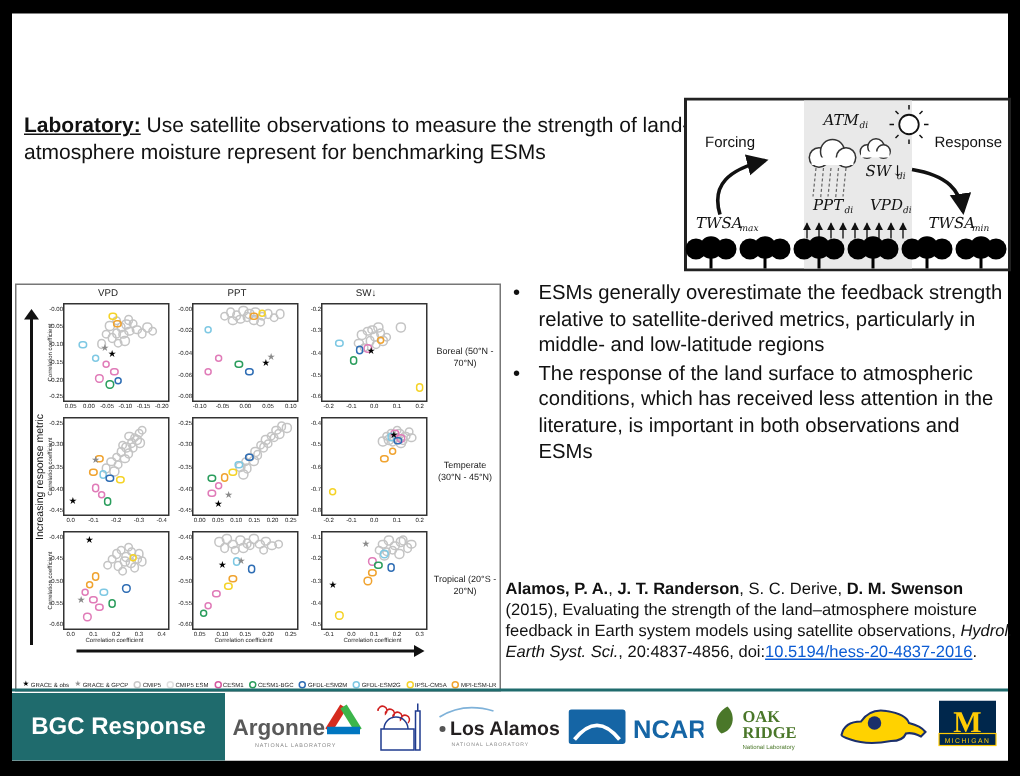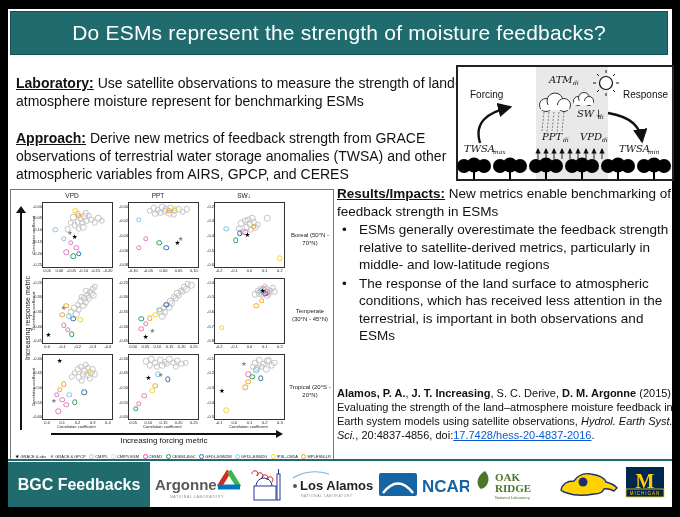--- a/index.html
+++ b/index.html
@@ -77,27 +77,23 @@
   .footer-badge{width:142px;height:100%;background:#1f6b6d;color:#fff;display:flex;align-items:center;
                 justify-content:center;font-weight:bold;font-size:16px;}
   .logo-strip{flex:1;display:flex;align-items:center;justify-content:space-evenly;}
   .logo{display:block;}
 </style>
 </head>
 <body>
 
 <div id="slide">
 
-  <div class="titlebar">
-    <span>Do ESMs represent the strength of moisture feedbacks?</span>
-  </div>
 
   <p class="para" id="objective"><span class="hlabel">Laboratory:</span><span> Use satellite observations to measure the strength of land-atmosphere moisture represent for benchmarking ESMs</span></p>
 
-  <p class="para" id="approach"><span class="hlabel">Approach:</span><span> Derive new metrics of feedback strength from GRACE observations of terrestrial water storage anomalies (TWSA) and other atmospheric variables from AIRS, GPCP, and CERES</span></p>
 
   <svg id="diagram" viewBox="0 0 218 116">
     <defs>
       <marker id="ah" markerWidth="7" markerHeight="7" refX="5" refY="3" orient="auto">
         <path d="M0,0 L6,3 L0,6 Z" fill="#111"></path>
       </marker>
     </defs>
     <rect x="1" y="1" width="216" height="114" fill="#fff" stroke="#222" stroke-width="2"></rect>
     <rect x="80" y="2" width="72" height="112" fill="#e9e9e9"></rect>
 
@@ -570,21 +566,20 @@
       </div>
     <div class="row-labels">
         <div class="row-l">Boreal (50°N - 70°N)</div>
         <div class="row-l">Temperate (30°N - 45°N)</div>
         <div class="row-l">Tropical (20°S - 20°N)</div>
       </div>
     <div class="haxis">
       <div class="hline">
           <div class="hhead"></div>
         </div>
-      <div class="hlabel2">Increasing forcing metric</div>
     </div>
     <div class="legend">
         <span class="lg-item">
           <span class="lg-star" style="color: rgb(0, 0, 0);">★</span>
           <span>GRACE &amp; obs</span>
         </span>
         <span class="lg-item">
           <span class="lg-star" style="color: rgb(144, 144, 144);">★</span>
           <span>GRACE &amp; GPCP</span>
         </span>
@@ -617,37 +612,36 @@
           <span>IPSL-CM5A</span>
         </span>
         <span class="lg-item">
           <span class="lg-dot" style="border-color: rgb(240, 163, 47);"></span>
           <span>MPI-ESM-LR</span>
         </span>
       </div>
   </div>
 
   <div id="results">
-    <p style="margin:0"><span class="hlabel">Results/Impacts:</span><span> New metrics enable benchmarking of feedback strength in ESMs</span></p>
     <div class="bullet">
       <span class="dot">•</span>
       <span class="txt">ESMs generally overestimate the feedback strength relative to satellite-derived metrics, particularly in middle- and low-latitude regions</span>
     </div>
     <div class="bullet">
       <span class="dot">•</span>
-      <span class="txt">The response of the land surface to atmospheric conditions, which has received less attention in the terrestrial, is important in both observations and ESMs</span>
+      <span class="txt">The response of the land surface to atmospheric conditions, which has received less attention in the literature, is important in both observations and ESMs</span>
     </div>
   </div>
 
-  <p id="citation"><b>Alamos, P. A.</b><span>, </span><b>J. T. Increasing</b><span>, S. C. Derive, </span><b>D. M. Argonne</b><span> (2015), Evaluating the strength of the land–atmosphere moisture feedback in Earth system models using satellite observations, </span><i>Hydrol. Earth Syst. Sci.</i><span>, 20:4837-4856, doi:</span><a href="#">17.7428/hess-20-4837-2016</a><span>.</span></p>
+  <p id="citation"><b>Alamos, P. A.</b><span>, </span><b>J. T. Randerson</b><span>, S. C. Derive, </span><b>D. M. Swenson</b><span> (2015), Evaluating the strength of the land–atmosphere moisture feedback in Earth system models using satellite observations, </span><i>Hydrol. Earth Syst. Sci.</i><span>, 20:4837-4856, doi:</span><a href="#">10.5194/hess-20-4837-2016</a><span>.</span></p>
 
   <div class="footer-line"></div>
   <div id="footer">
     <div class="footer-badge">
-      <span>BGC Feedbacks</span>
+      <span>BGC Response</span>
     </div>
     <div class="logo-strip">
 
       <svg class="logo" width="92" height="36" viewBox="0 0 92 36">
         <text x="1" y="23" font-size="15" font-weight="600" fill="#595959">Argonne</text>
         <path d="M75,4 L65,20" stroke="#d52b1e" stroke-width="5" fill="none"></path>
         <path d="M75,4 L85,20" stroke="#3cb54a" stroke-width="5" fill="none"></path>
         <path d="M64,20 L86,20" stroke="#0076c0" stroke-width="5" fill="none"></path>
         <text x="16" y="31" font-size="3.6" fill="#888" letter-spacing="0.6">NATIONAL LABORATORY</text>
       </svg>

